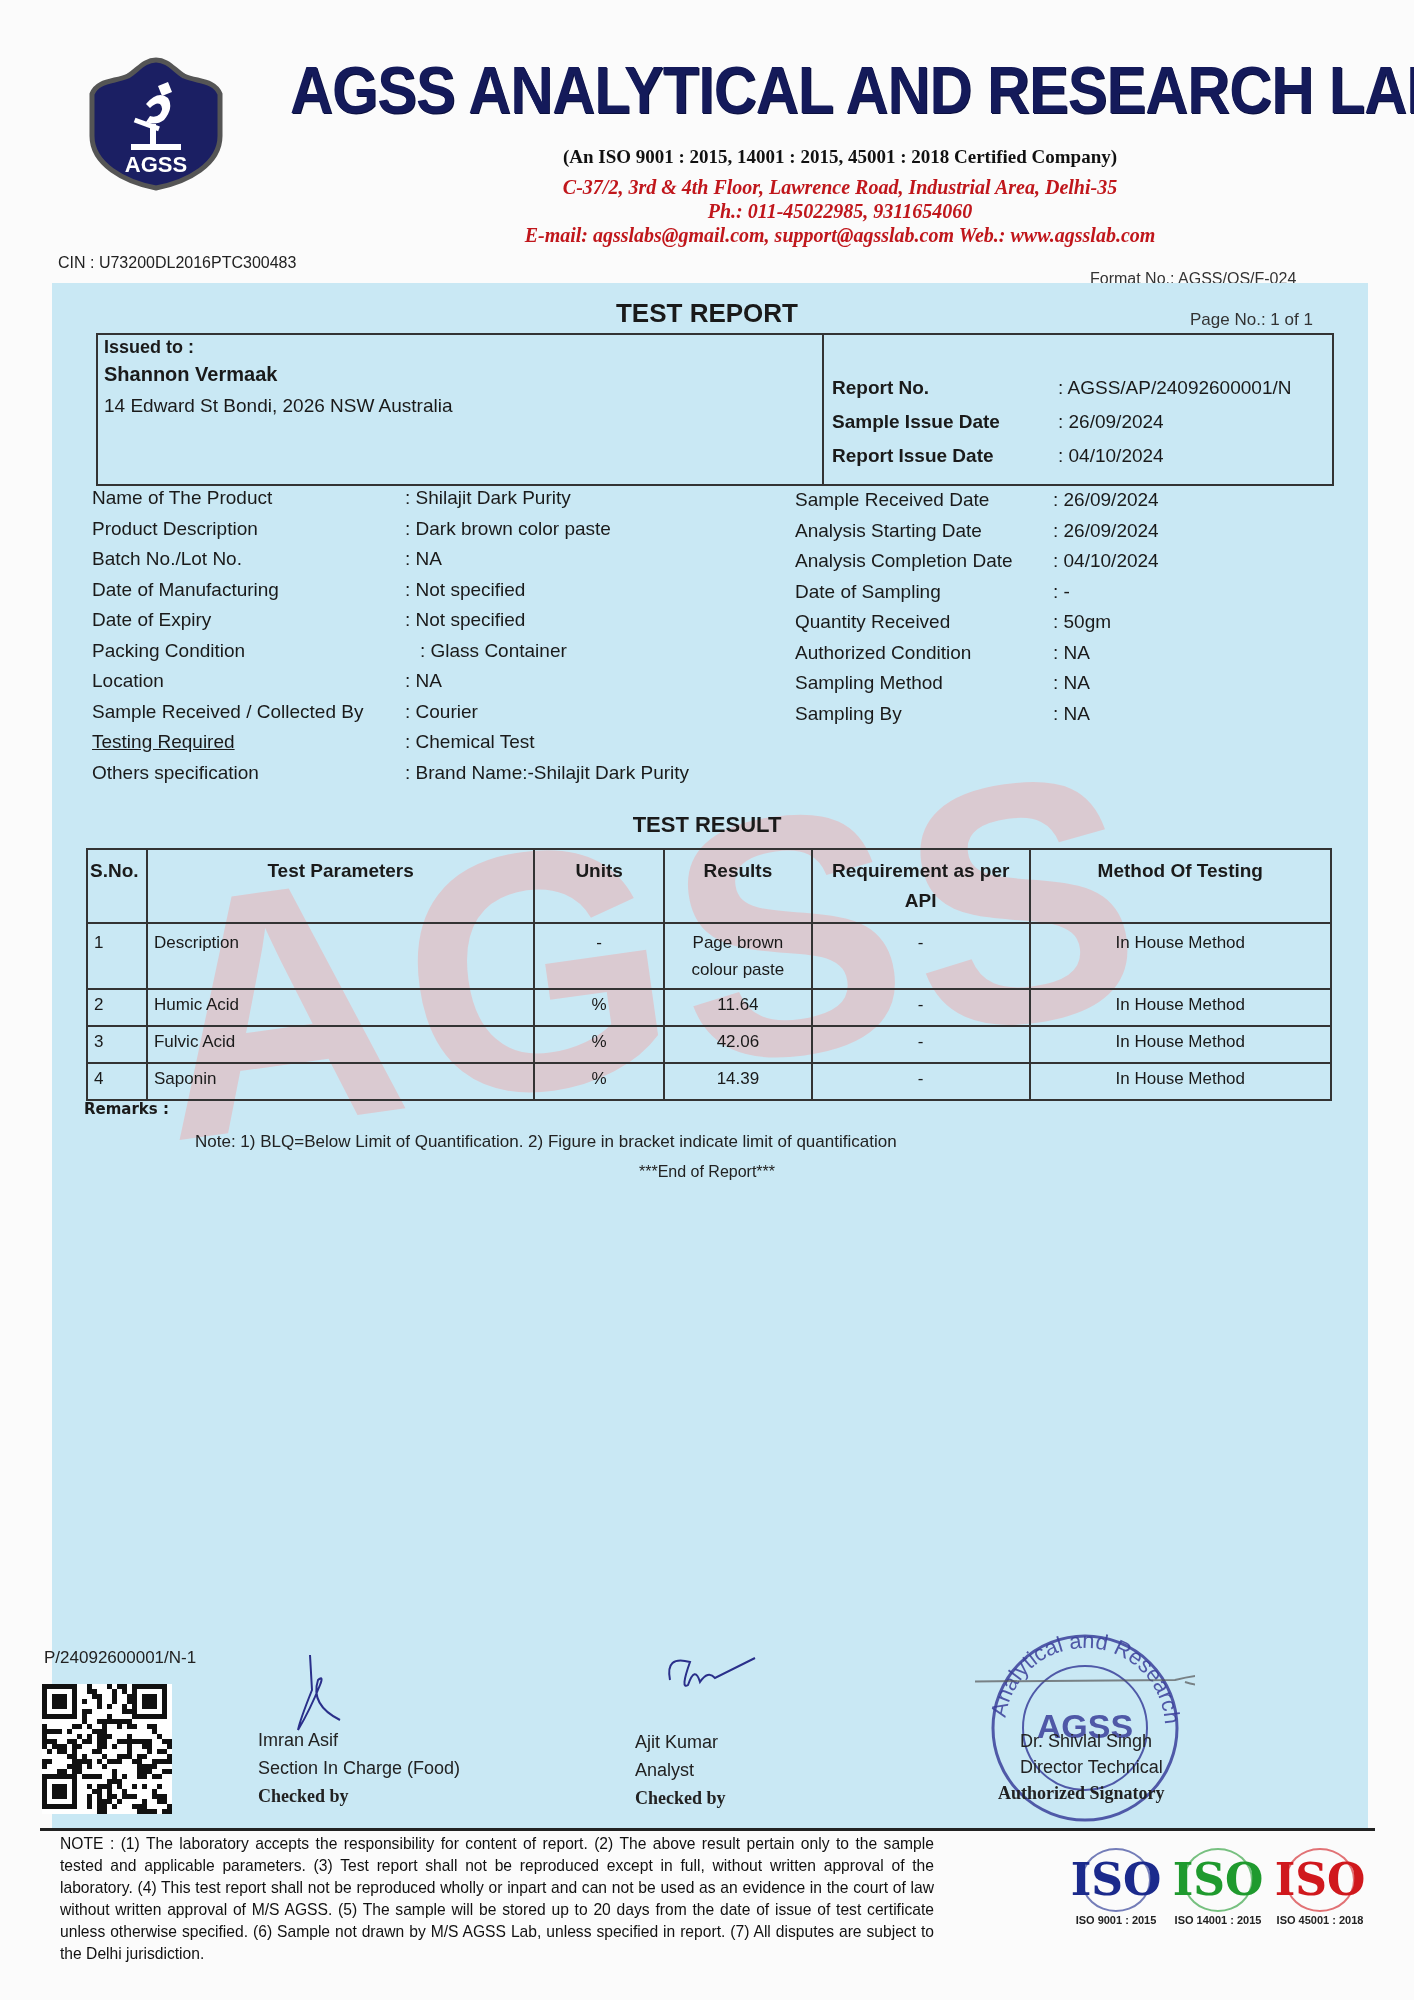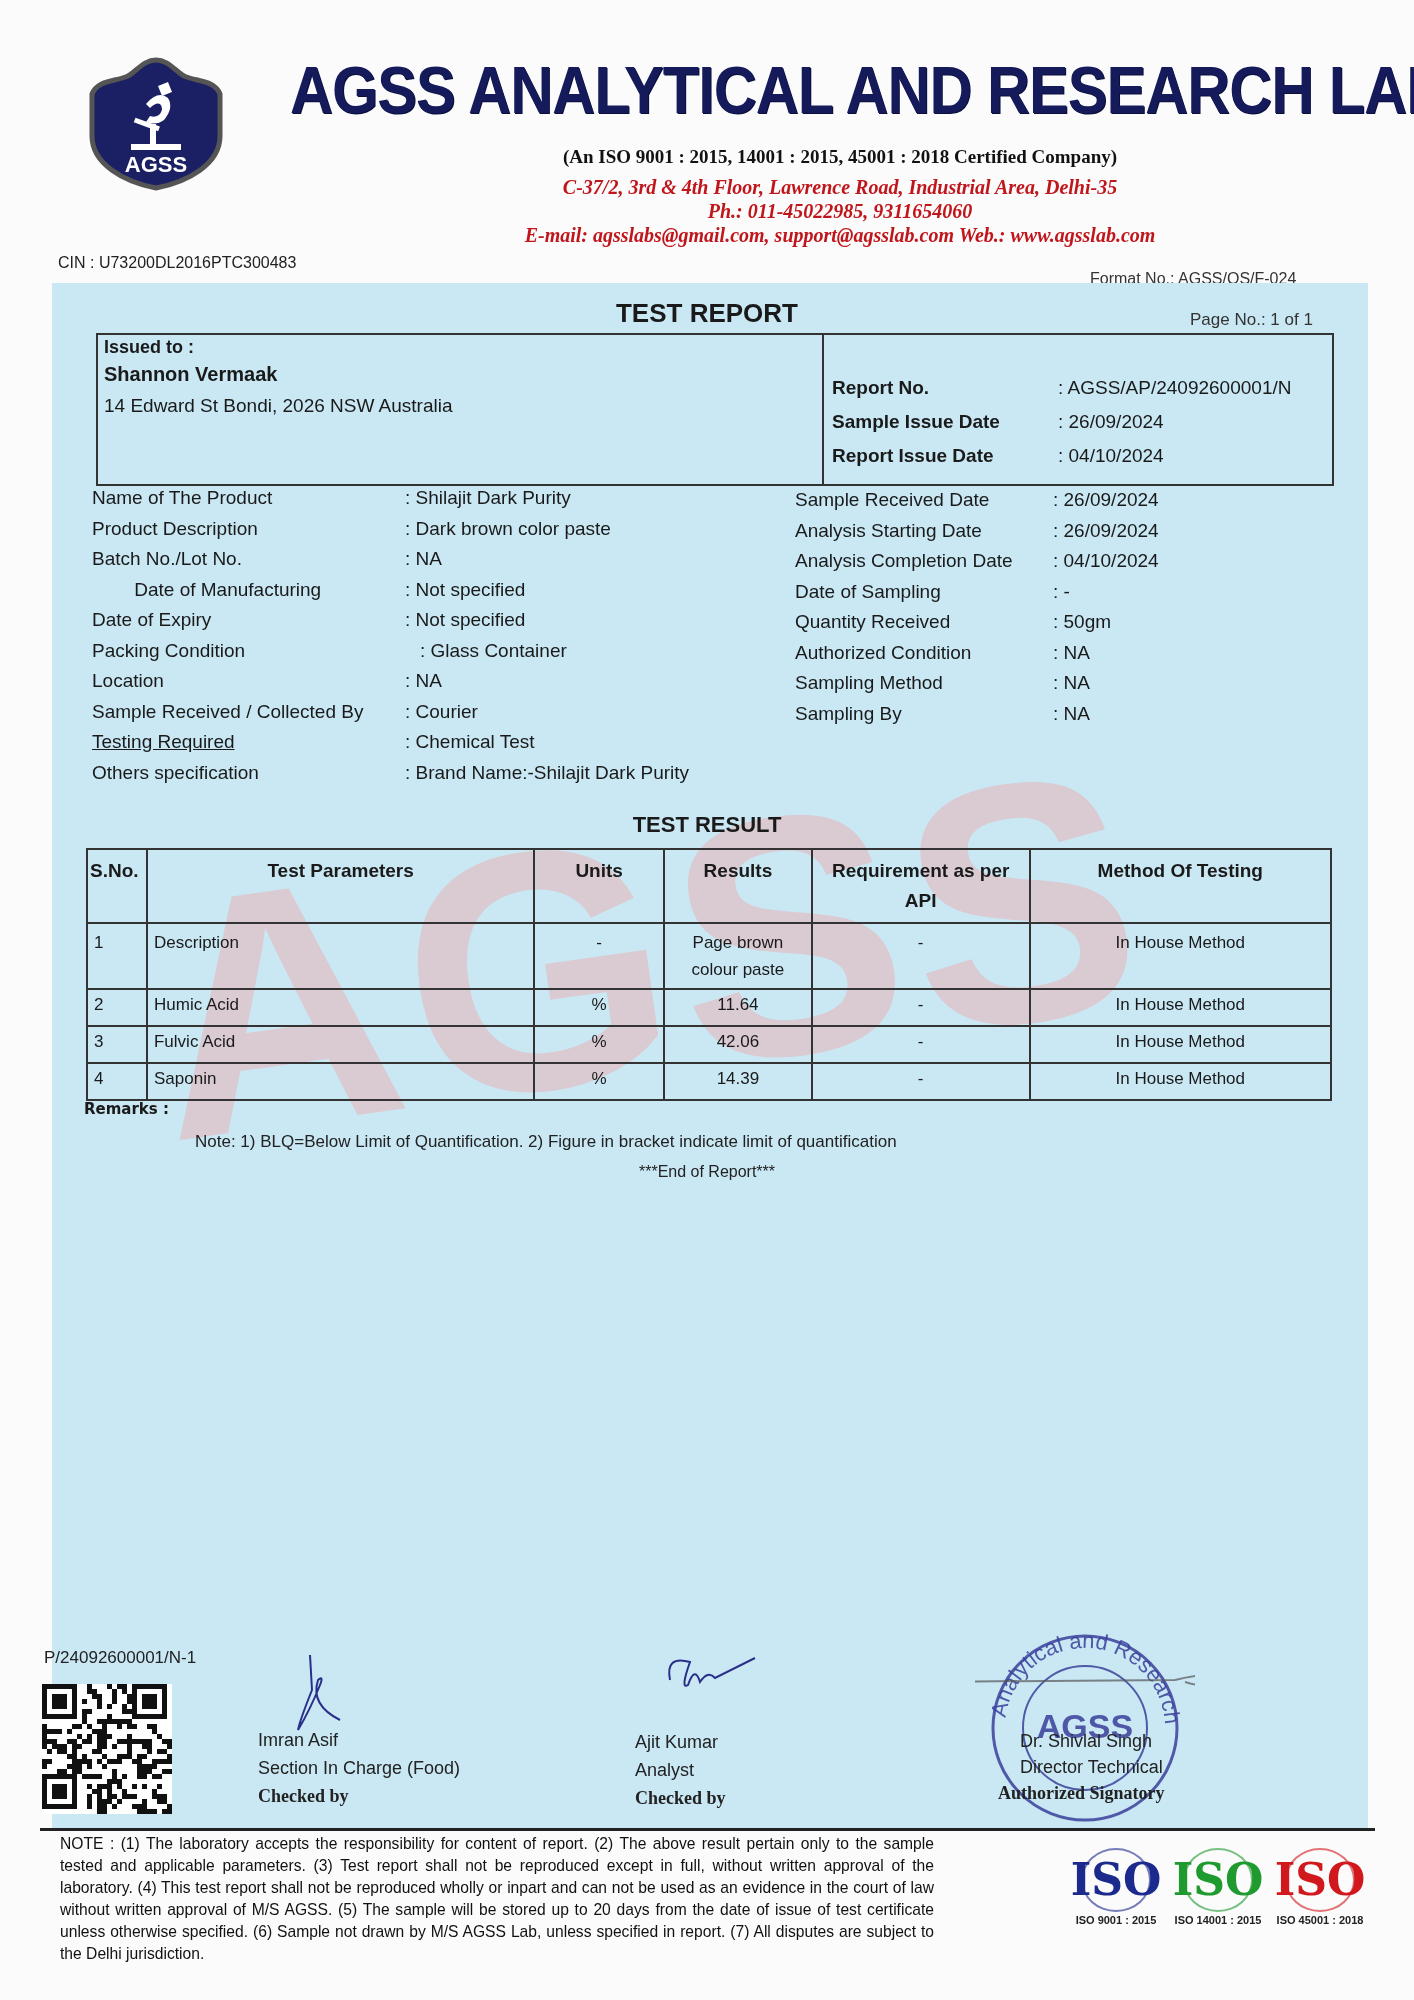--- a/index.html
+++ b/index.html
@@ -121,21 +121,21 @@
 <div class="abs kv kv-bold" style="left:832px; top:446px;">
   <span class="k">Report Issue Date</span>
 </div>
 <div class="abs kv" style="left:1058px; top:446px;">: 04/10/2024</div>
 
 <div class="abs" style="left:92px; top:488px;">
   <div id="left-rows">
       <div class="kv" style="position: relative; height: 30.5px;"><span>Name of The Product</span><span style="position: absolute; left: 313px;">: Shilajit Dark Purity</span></div>
       <div class="kv" style="position: relative; height: 30.5px;"><span>Product Description</span><span style="position: absolute; left: 313px;">: Dark brown color paste</span></div>
       <div class="kv" style="position: relative; height: 30.5px;"><span>Batch No./Lot No.</span><span style="position: absolute; left: 313px;">: NA</span></div>
-      <div class="kv" style="position: relative; height: 30.5px; text-align: center;"><span>Date of Manufacturing</span><span style="position: absolute; left: 313px;">: Not specified</span></div>
+      <div class="kv" style="position: relative; height: 30.5px;"><span>Date of Manufacturing</span><span style="position: absolute; left: 313px;">: Not specified</span></div>
       <div class="kv" style="position: relative; height: 30.5px;"><span>Date of Expiry</span><span style="position: absolute; left: 313px;">: Not specified</span></div>
       <div class="kv" style="position: relative; height: 30.5px;"><span>Packing Condition</span><span style="position: absolute; left: 328px;">: Glass Container</span></div>
       <div class="kv" style="position: relative; height: 30.5px;"><span>Location</span><span style="position: absolute; left: 313px;">: NA</span></div>
       <div class="kv" style="position: relative; height: 30.5px;"><span>Sample Received / Collected By</span><span style="position: absolute; left: 313px;">: Courier</span></div>
       <div class="kv" style="position: relative; height: 30.5px; text-decoration: underline;"><span>Testing Required</span><span style="position: absolute; left: 313px;">: Chemical Test</span></div>
       <div class="kv" style="position: relative; height: 30.5px;"><span>Others specification</span><span style="position: absolute; left: 313px;">: Brand Name:-Shilajit Dark Purity</span></div>
     </div>
 </div>
 
 <div class="abs" style="left:795px; top:490px;">

